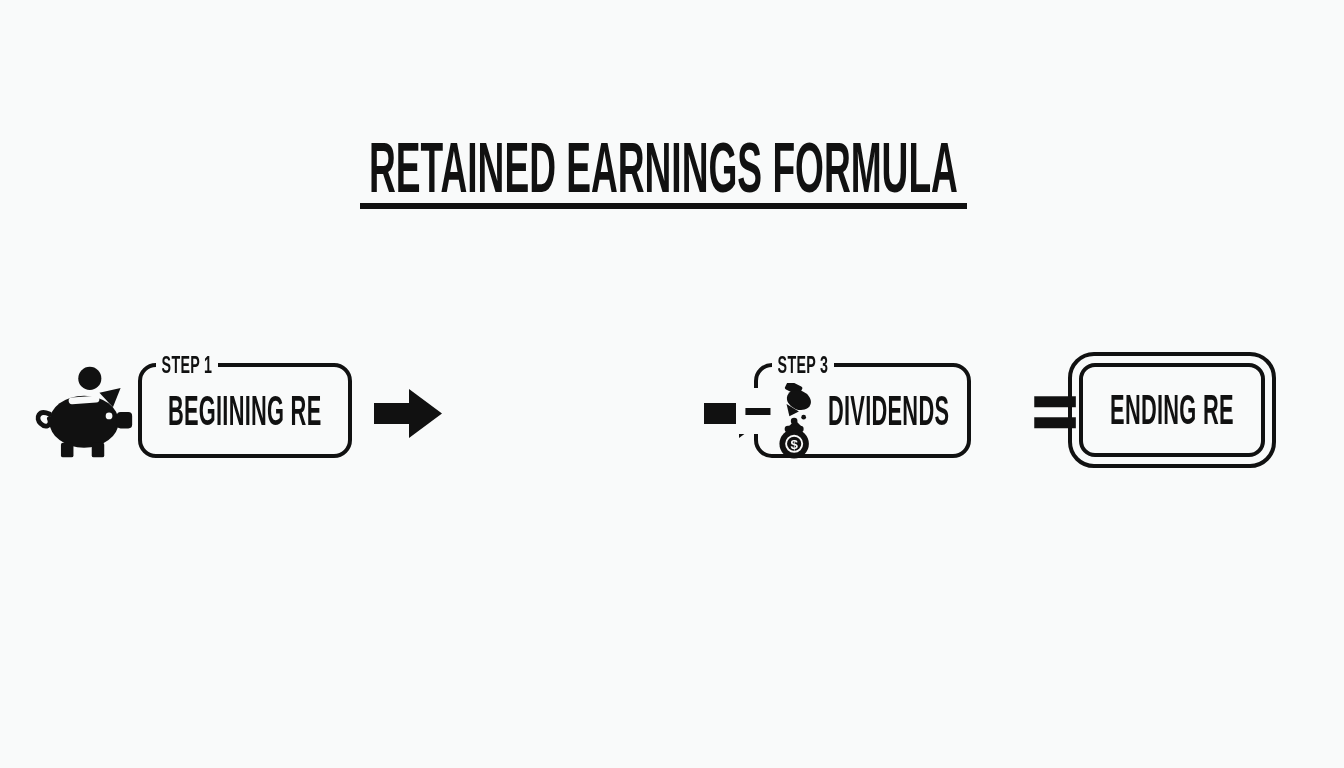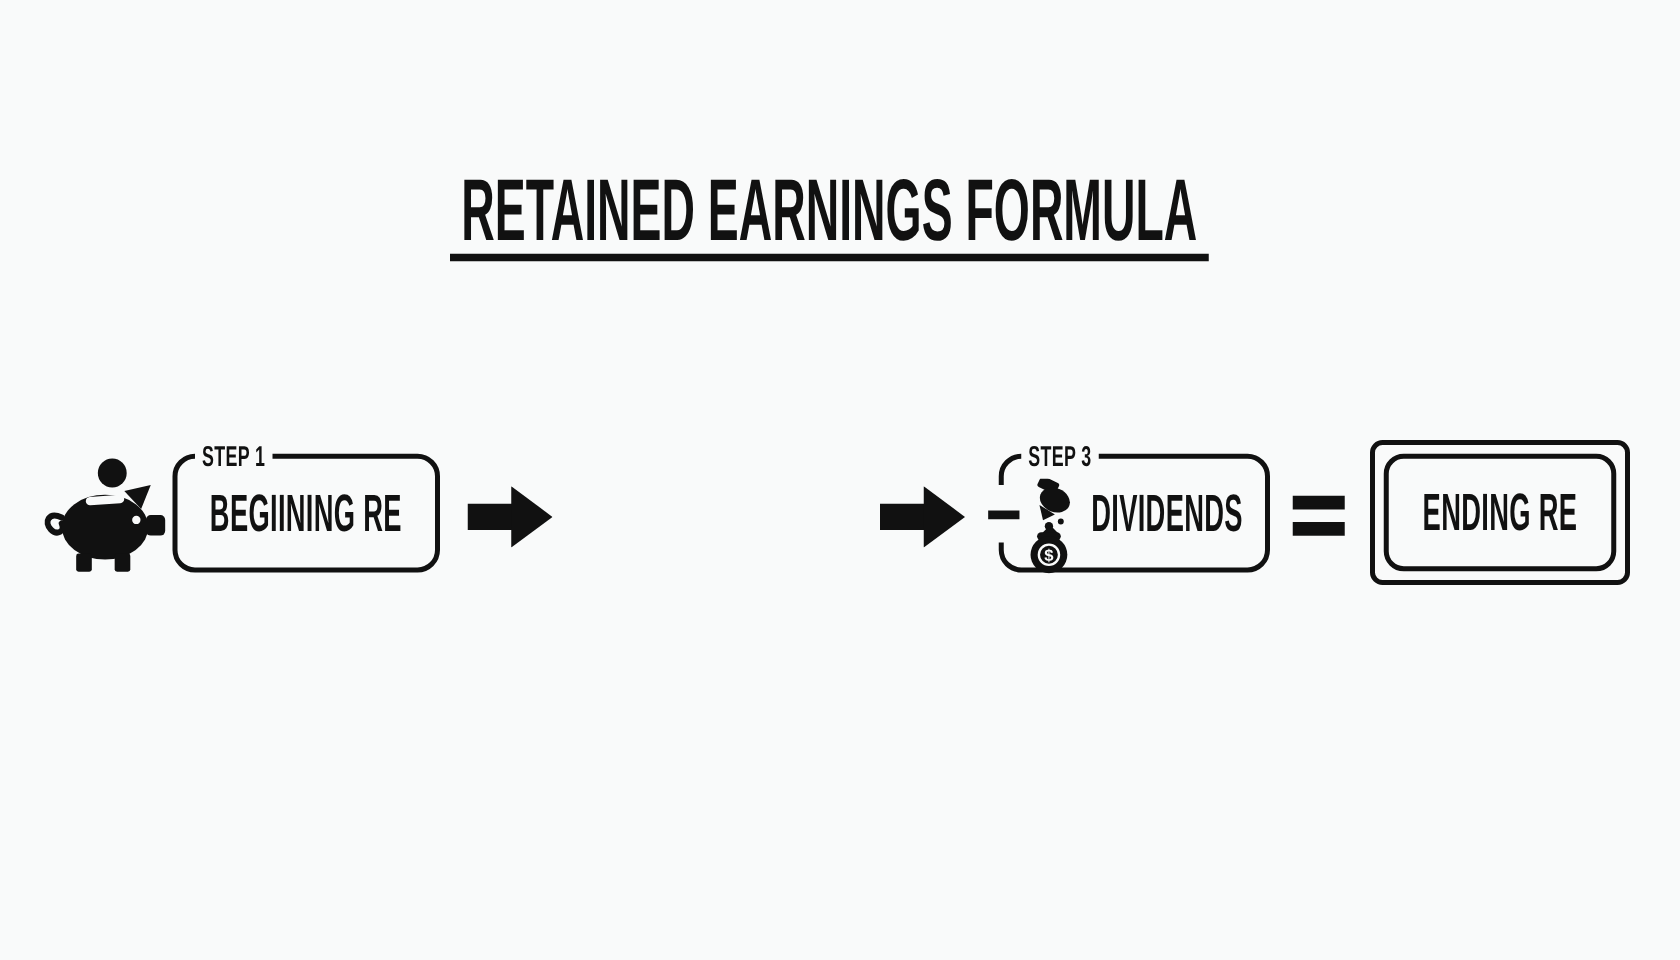--- a/index.html
+++ b/index.html
@@ -58,22 +58,22 @@
   }
   .equals{
     position:absolute;left:1020px;top:363px;width:70px;height:95px;
     display:flex;align-items:center;justify-content:center;
     font-size:78px;font-weight:700;line-height:1;
     -webkit-text-stroke:2.5px var(--ink);
   }
 
   
   .result-outer{
-    position:absolute;left:1096px;top:352px;width:208px;height:116px;
-    border:4px solid var(--ink);border-radius:10px;padding:7px;
+    position:absolute;left:1068px;top:352px;width:208px;height:116px;
+    border:4px solid var(--ink);border-radius:26px;padding:7px;
   }
   .result-inner{
     width:100%;height:100%;
     border:4px solid var(--ink);border-radius:16px;
     display:flex;align-items:center;justify-content:center;
   }
 
   svg{display:block;}
   .fill{fill:var(--ink);}
   .bgfill{fill:var(--bg);}
@@ -109,21 +109,21 @@
     <rect class="fill" x="0" y="14" width="37" height="21"></rect>
     <polygon class="fill" points="35,0 68,24.5 35,49"></polygon>
   </svg>
 
 
   <svg class="icon-abs" style="left:704px;top:389px;" width="68" height="49" viewBox="0 0 68 49">
     <rect class="fill" x="0" y="14" width="37" height="21"></rect>
     <polygon class="fill" points="35,0 68,24.5 35,49"></polygon>
   </svg>
 
-  <div class="step-box" style="left:799px;width:217px;padding-left:52px;">
+  <div class="step-box" style="left:754px;width:217px;padding-left:52px;">
     <div class="step-label">STEP 3</div>
     <div class="operator-side">−</div>
     <svg class="icon-abs" style="left:15px;top:16px;" width="48" height="76" viewBox="0 0 50 80">
       <rect class="fill" x="13" y="0" width="17" height="10" rx="2" transform="rotate(26 21 5)"></rect>
       <ellipse class="fill" cx="27" cy="18" rx="13" ry="10" transform="rotate(22 27 18)"></ellipse>
       <polygon class="fill" points="14,22 27,30 17,35"></polygon>
       <circle class="fill" cx="22" cy="40" r="3.5"></circle>
       <circle class="fill" cx="32" cy="36" r="2.5"></circle>
       <circle class="fill" cx="27" cy="48" r="2.5"></circle>
       <polygon class="fill" points="16,46 23,39 30,46"></polygon>

